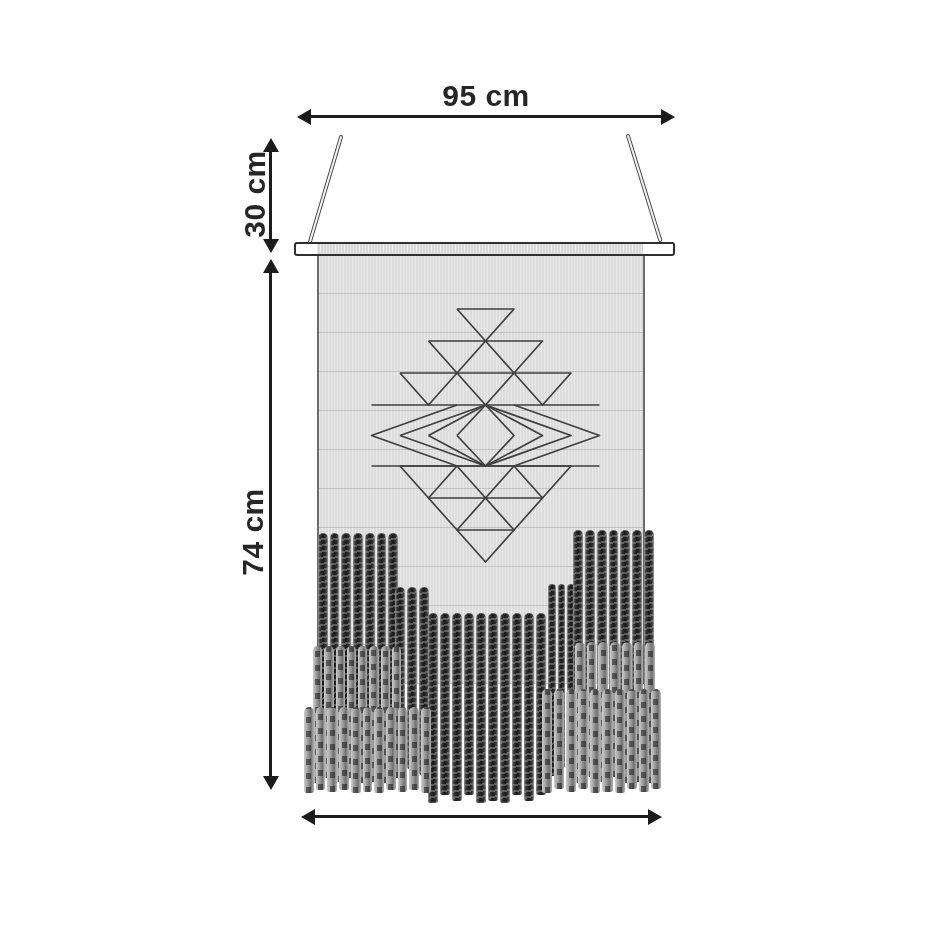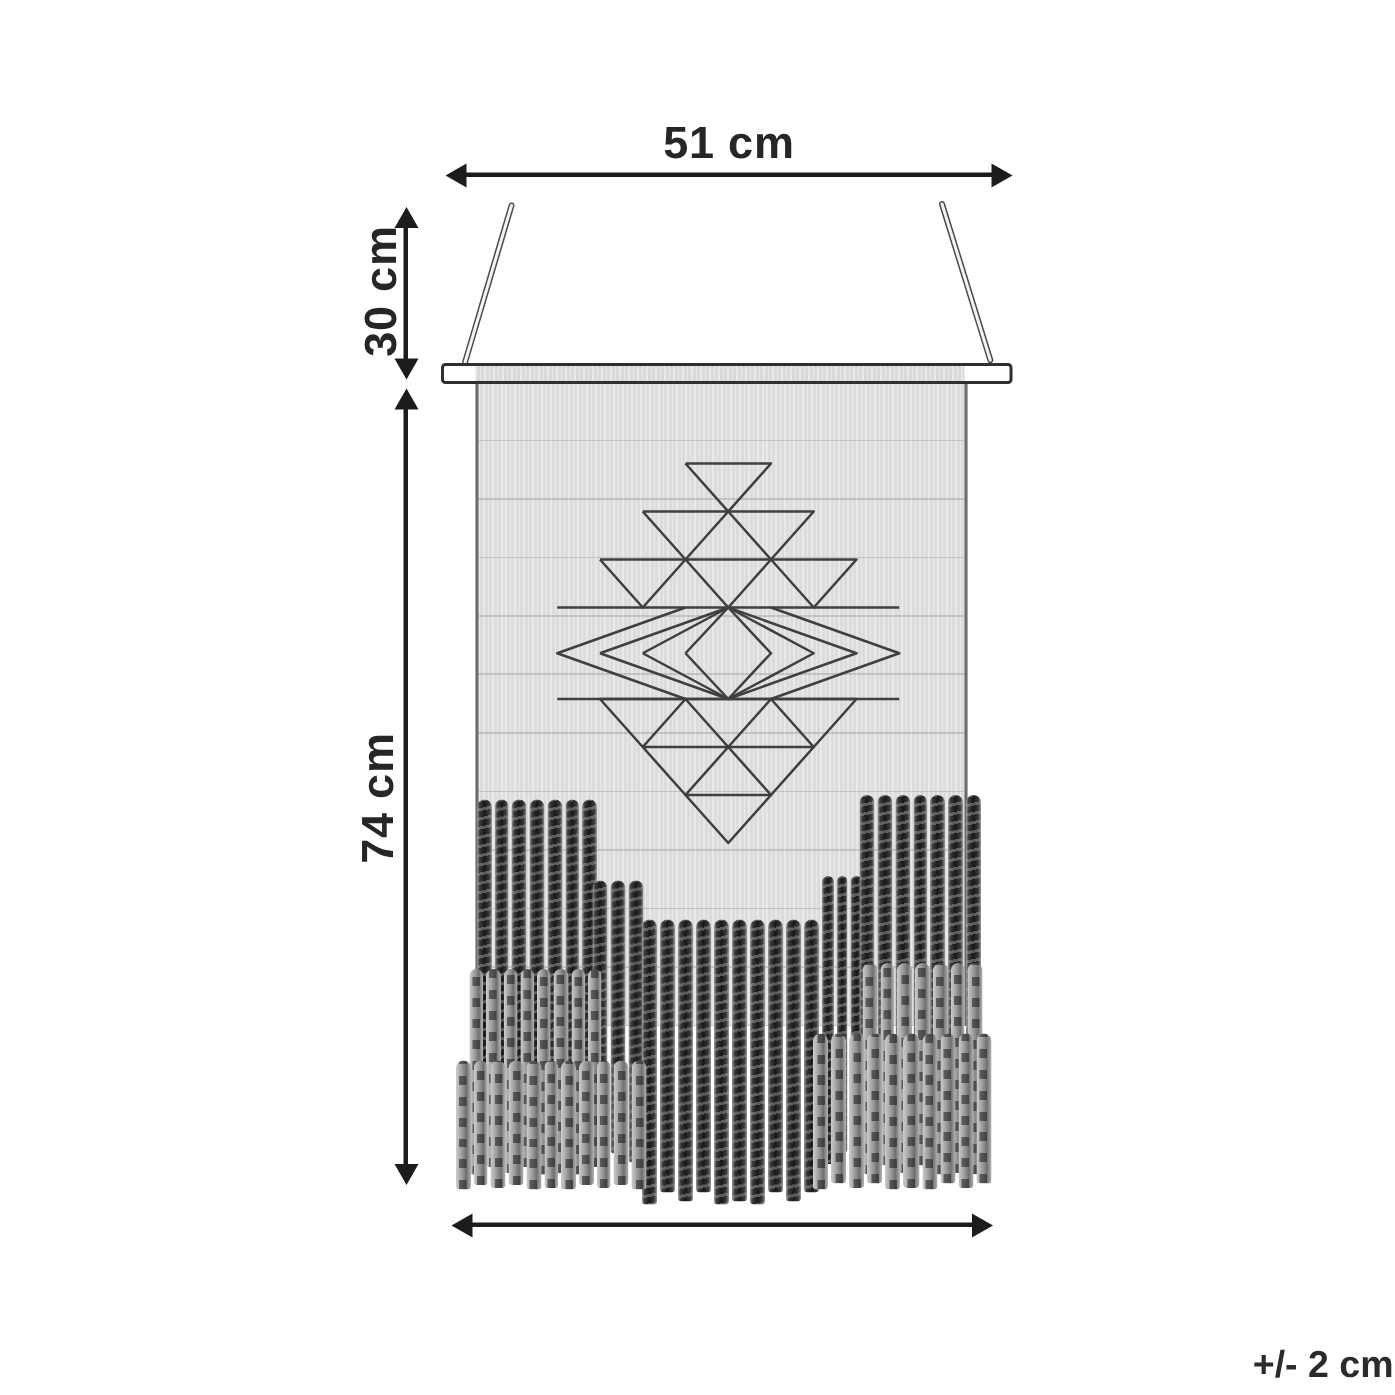--- a/index.html
+++ b/index.html
@@ -173,34 +173,33 @@
   <div class="string string-left"></div>
   <div class="string string-right"></div>
   <div class="rod">
     <div class="rod-texture"></div>
   </div>
 
   <div class="dim-line-h" style="left:310px;top:115px;width:352px">
     <div class="ah ah-left"></div>
     <div class="ah ah-right"></div>
   </div>
-  <div class="dim-label" style="left:411px;top:81px;width:150px;height:30px">51 cm</div>
+  <div class="dim-label" style="left:411px;top:81px;width:150px;height:30px">95 cm</div>
 
   <div class="dim-line-v" style="left:269px;top:151px;height:89px">
     <div class="ah ah-up"></div>
     <div class="ah ah-down"></div>
   </div>
   <div class="dim-label rot" style="left:180px;top:179px;width:150px;height:30px">30 cm</div>
 
   <div class="dim-line-v" style="left:269px;top:272px;height:505px">
     <div class="ah ah-up"></div>
     <div class="ah ah-down"></div>
   </div>
   <div class="dim-label rot" style="left:178px;top:517px;width:150px;height:30px">74 cm</div>
 
   <div class="dim-line-h" style="left:314px;top:815px;width:335px">
     <div class="ah ah-left"></div>
     <div class="ah ah-right"></div>
   </div>
 
-  <div class="tolerance">+/- 2 cm</div>
 
 </div>
 
 </body></html>

